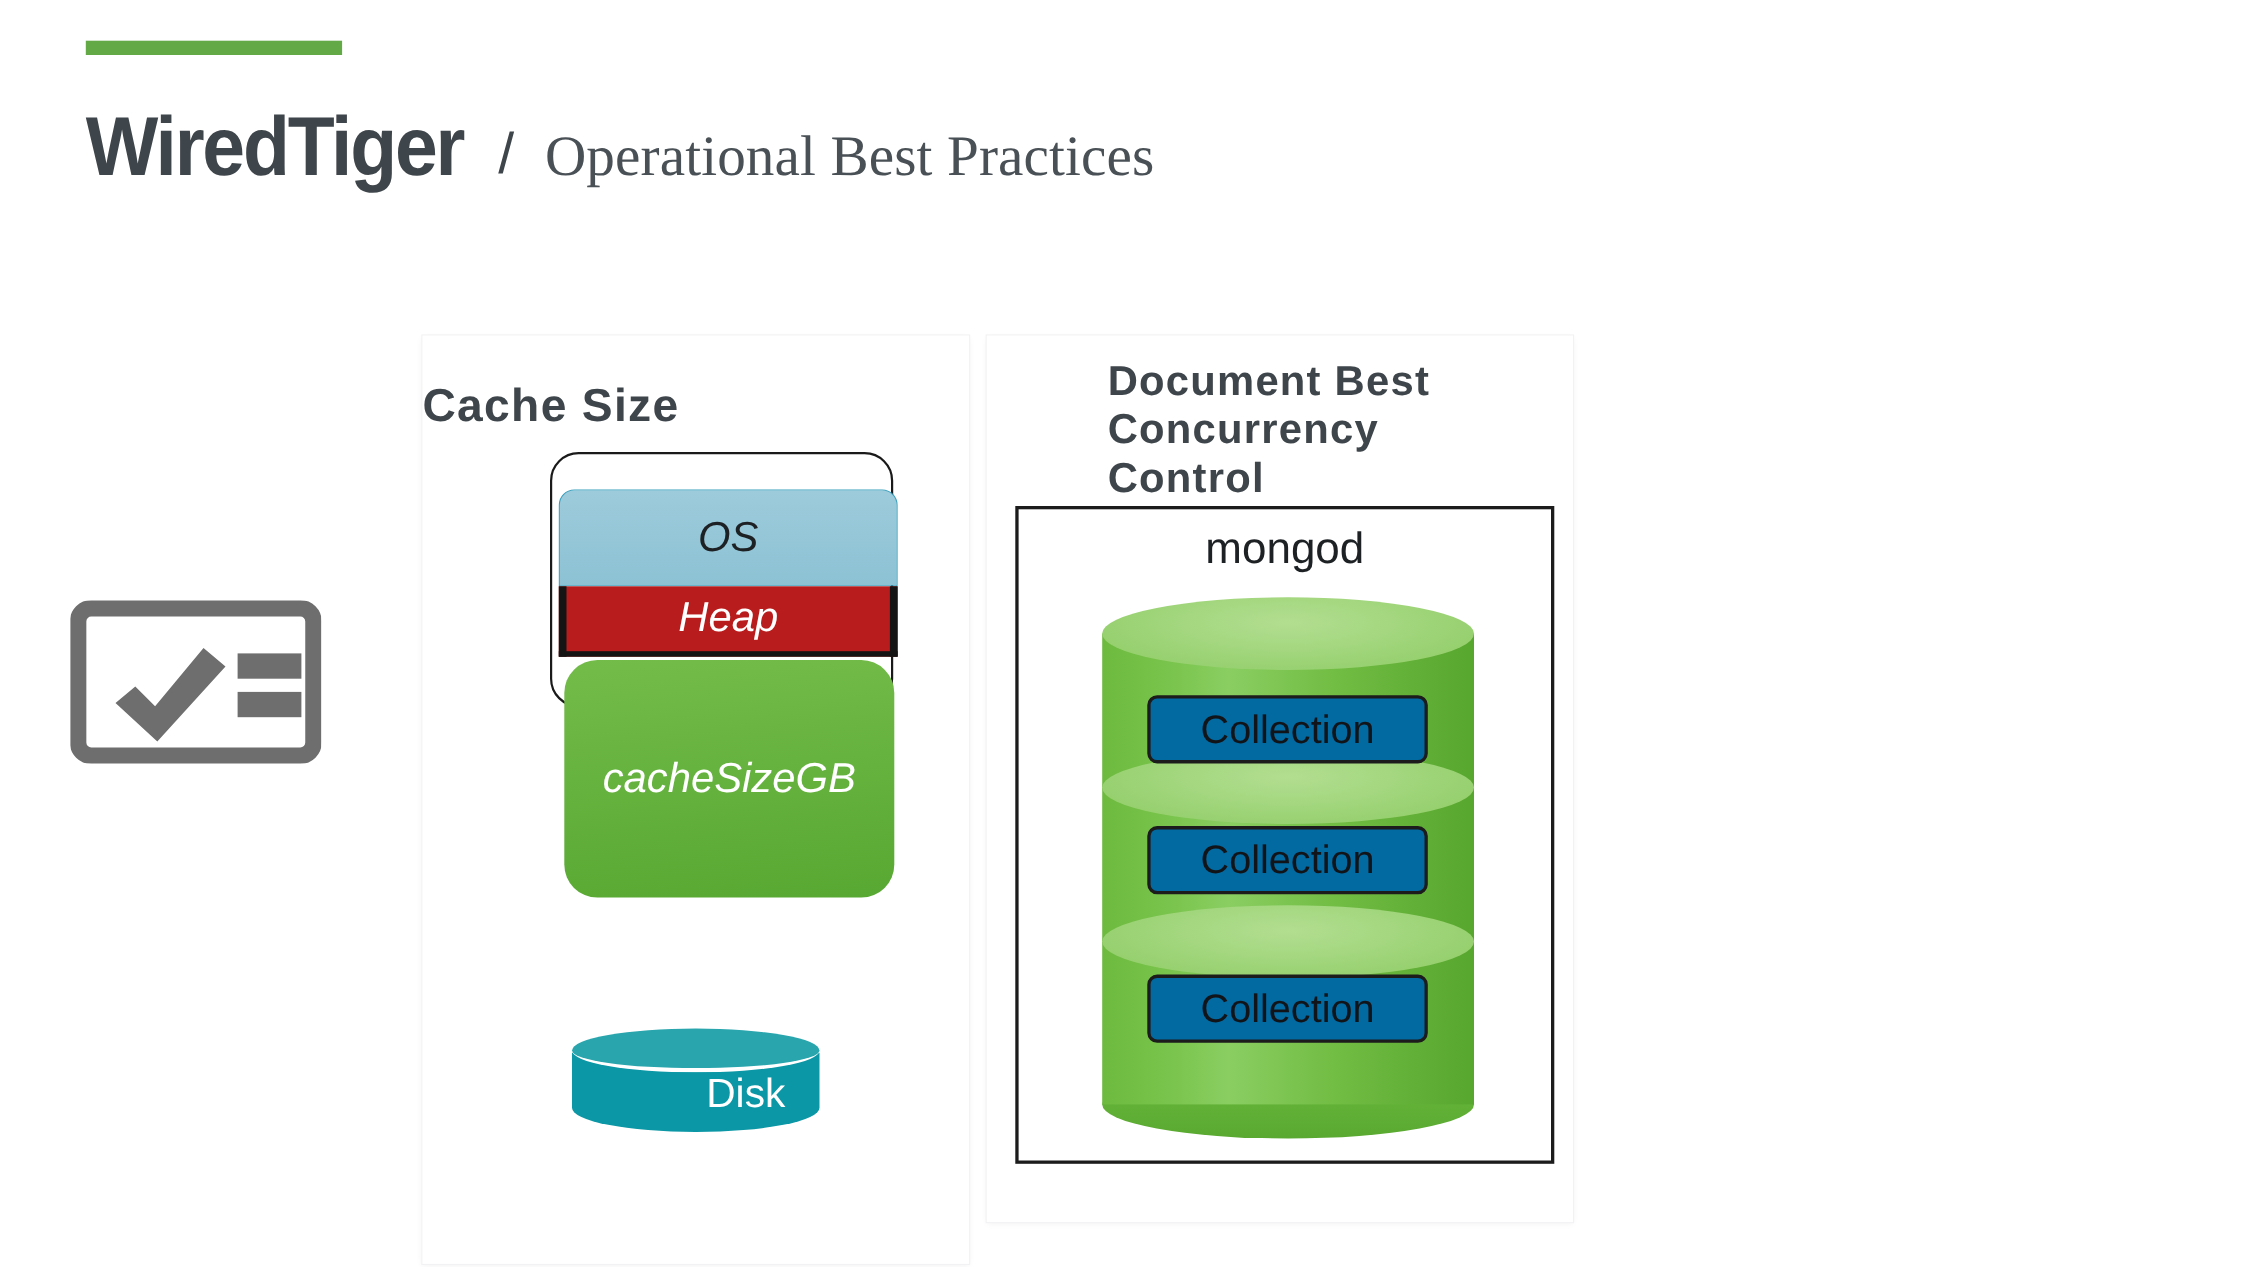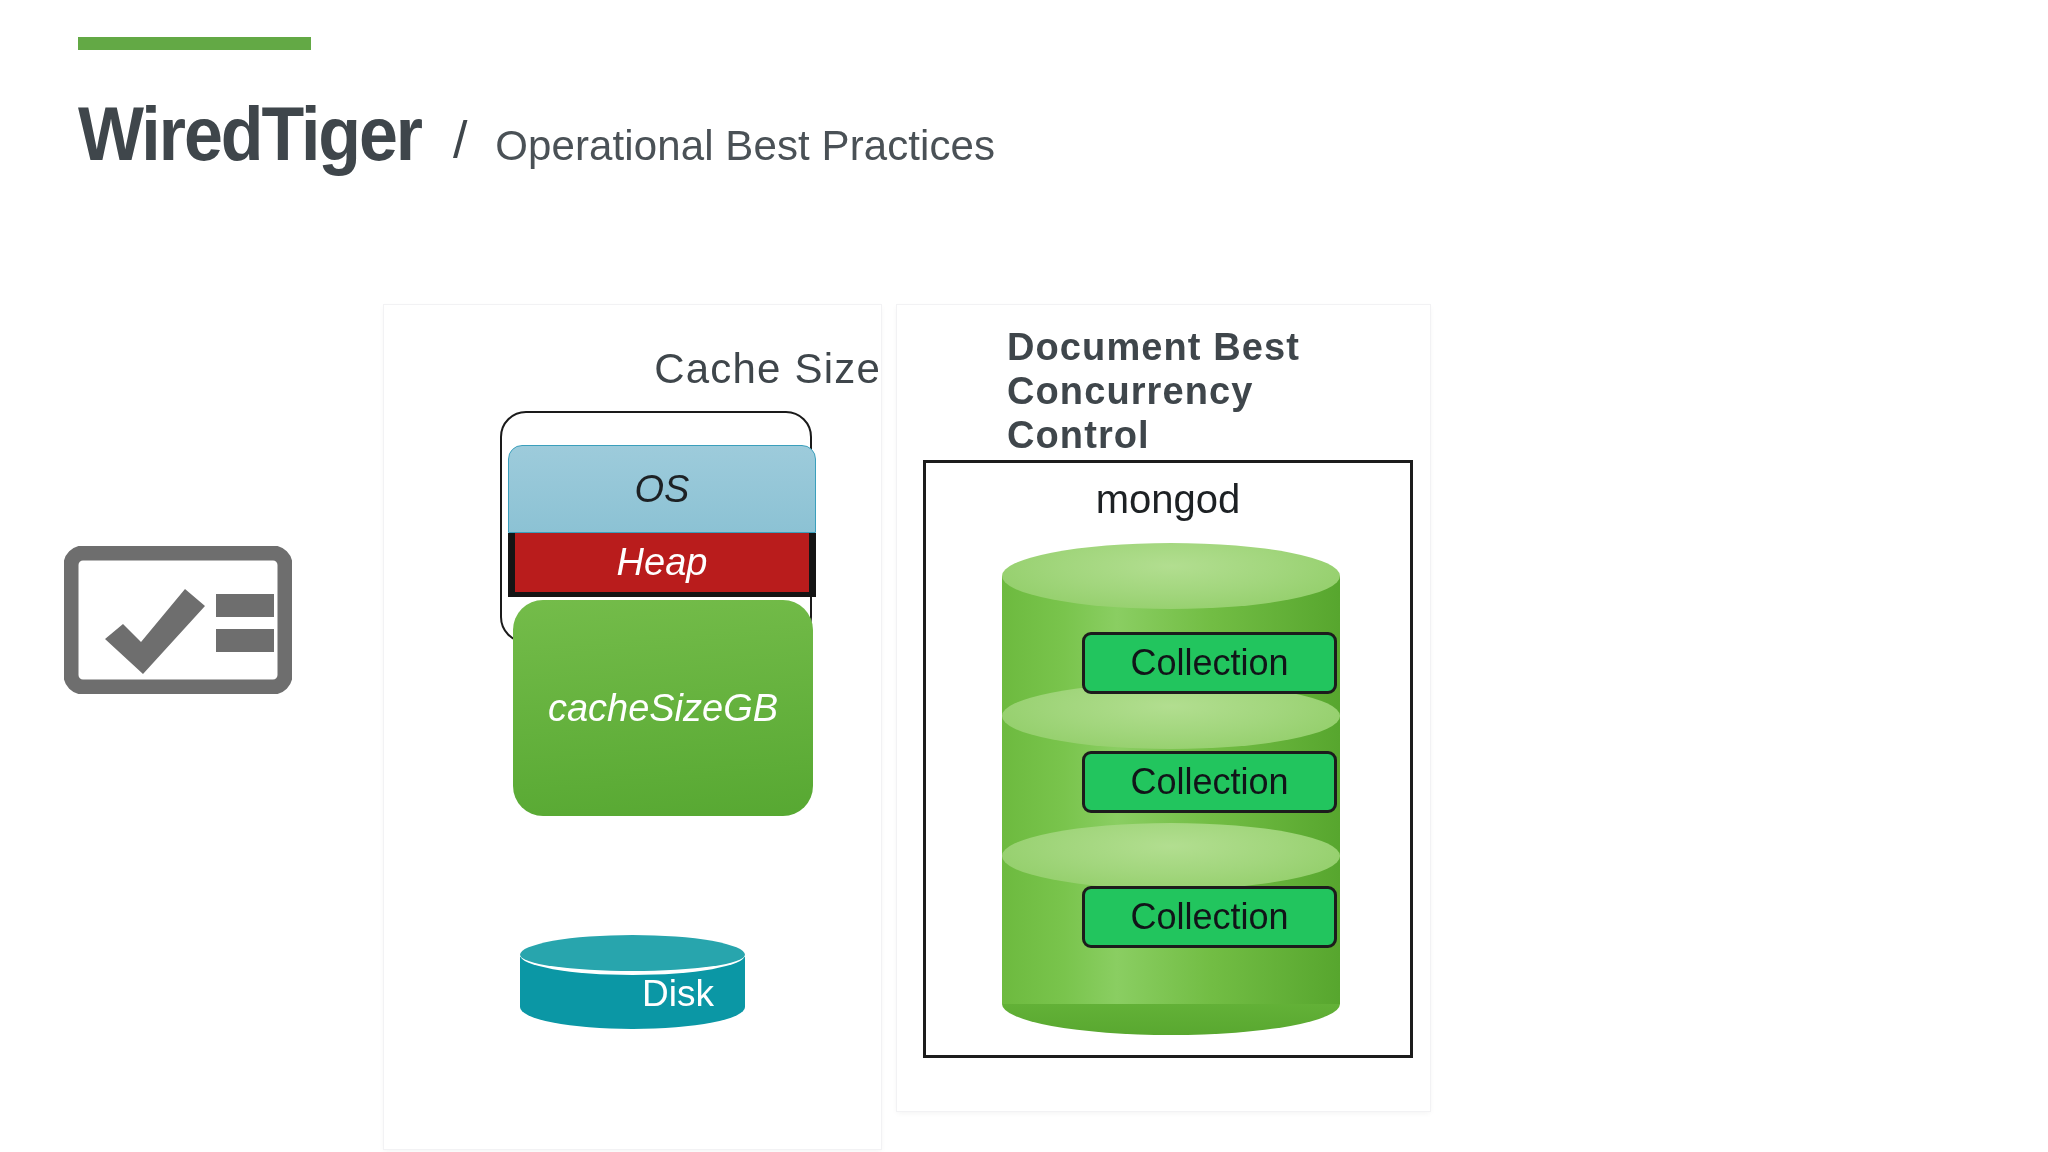--- a/index.html
+++ b/index.html
@@ -48,23 +48,23 @@
     font-family: "Liberation Sans", sans-serif;
     font-weight: 400;
     font-size: 52px;
     color: #3f464b;
     margin-left: 2px;
     margin-right: 28px;
     position: relative;
     top: -2px;
   }
   .title-sub {
-    font-family: Liberation Sans, sans-serif;
+    font-family: Liberation Serif, serif;
     font-weight: 400;
-    font-size: 42px;
+    font-size: 52px;
     color: #4a5156;
     letter-spacing: 0.1px;
     text-align: right;
   }
 
   
   .checklist-icon {
     position: absolute;
     left: 64px;
     top: 546px;
@@ -90,23 +90,23 @@
     width: 533px;
     height: 806px;
   }
 
   
   .cache-title {
     position: absolute;
     left: 0;
     right: 0;
     top: 40px;
-    text-align: right;
+    text-align: left;
     font-family: "Liberation Sans Narrow", "Liberation Sans", sans-serif;
-    font-weight: 400;
+    font-weight: 700;
     font-size: 42px;
     letter-spacing: 1.2px;
     color: #3f464b;
   }
 
   .stack-wrap {
     position: absolute;
     left: 0;
     right: 0;
     top: 106px;
@@ -269,31 +269,30 @@
     width: 338px;
     height: 62px;
     border-radius: 50%;
     background: linear-gradient(180deg, #6cba3e 0%, #59a830 100%);
   }
   .coll-box {
     position: absolute;
     left: 41px;
     width: 255px;
     height: 62px;
-    background: #22c55e;
+    background: #0369a1;
     border: 3px solid #1c1c1c;
     border-radius: 9px;
     box-sizing: border-box;
     display: flex;
     align-items: center;
     justify-content: center;
     font-size: 36px;
     color: #111418;
     z-index: 6;
-    margin-left: 39px;
   }
 </style>
 </head>
 <body>
 
 <div class="accent-bar"></div>
 
 <div class="title-row">
   <span class="title-main">WiredTiger</span>
   <span class="title-slash">/</span>

